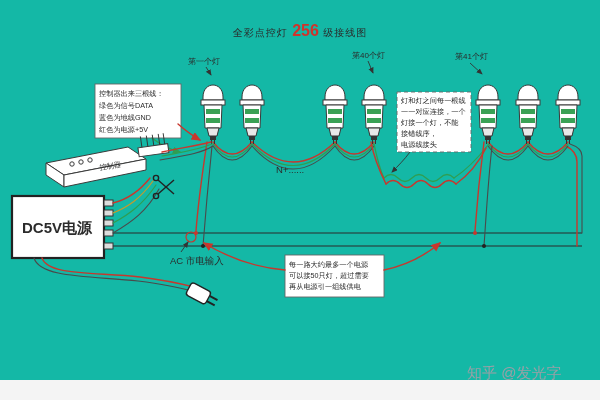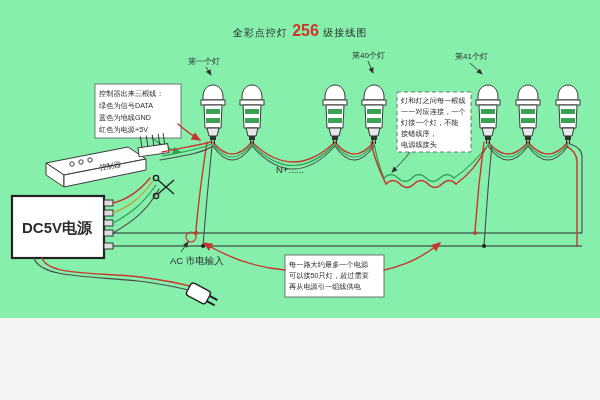--- a/index.html
+++ b/index.html
@@ -1,16 +1,16 @@
 <!DOCTYPE html>
 <html><head>
 <meta charset="utf-8">
 <style>
   html,body{margin:0;padding:0;background:#f4f4f4;}
-  .stage{position:relative;width:600px;height:318px;background:#86efac;overflow:hidden;
+  .stage{position:relative;width:600px;height:380px;background:#14b8a6;overflow:hidden;
          font-family:"Liberation Sans","DejaVu Sans",sans-serif;}
   svg{display:block;}
   text{font-family:"Liberation Sans","DejaVu Sans",sans-serif;fill:#2b2b2b;}
   .fs7{font-size:7.2px;}
   .fs8{font-size:8px;}
   .fs9{font-size:9.5px;}
   .fs15{font-size:15px;font-weight:bold;}
   .fsTitle{font-size:10px;letter-spacing:1px;}
   .fsNum{font-size:16px;font-weight:bold;}
   .fsWm{font-size:15px;fill:#9aa0a6;}

